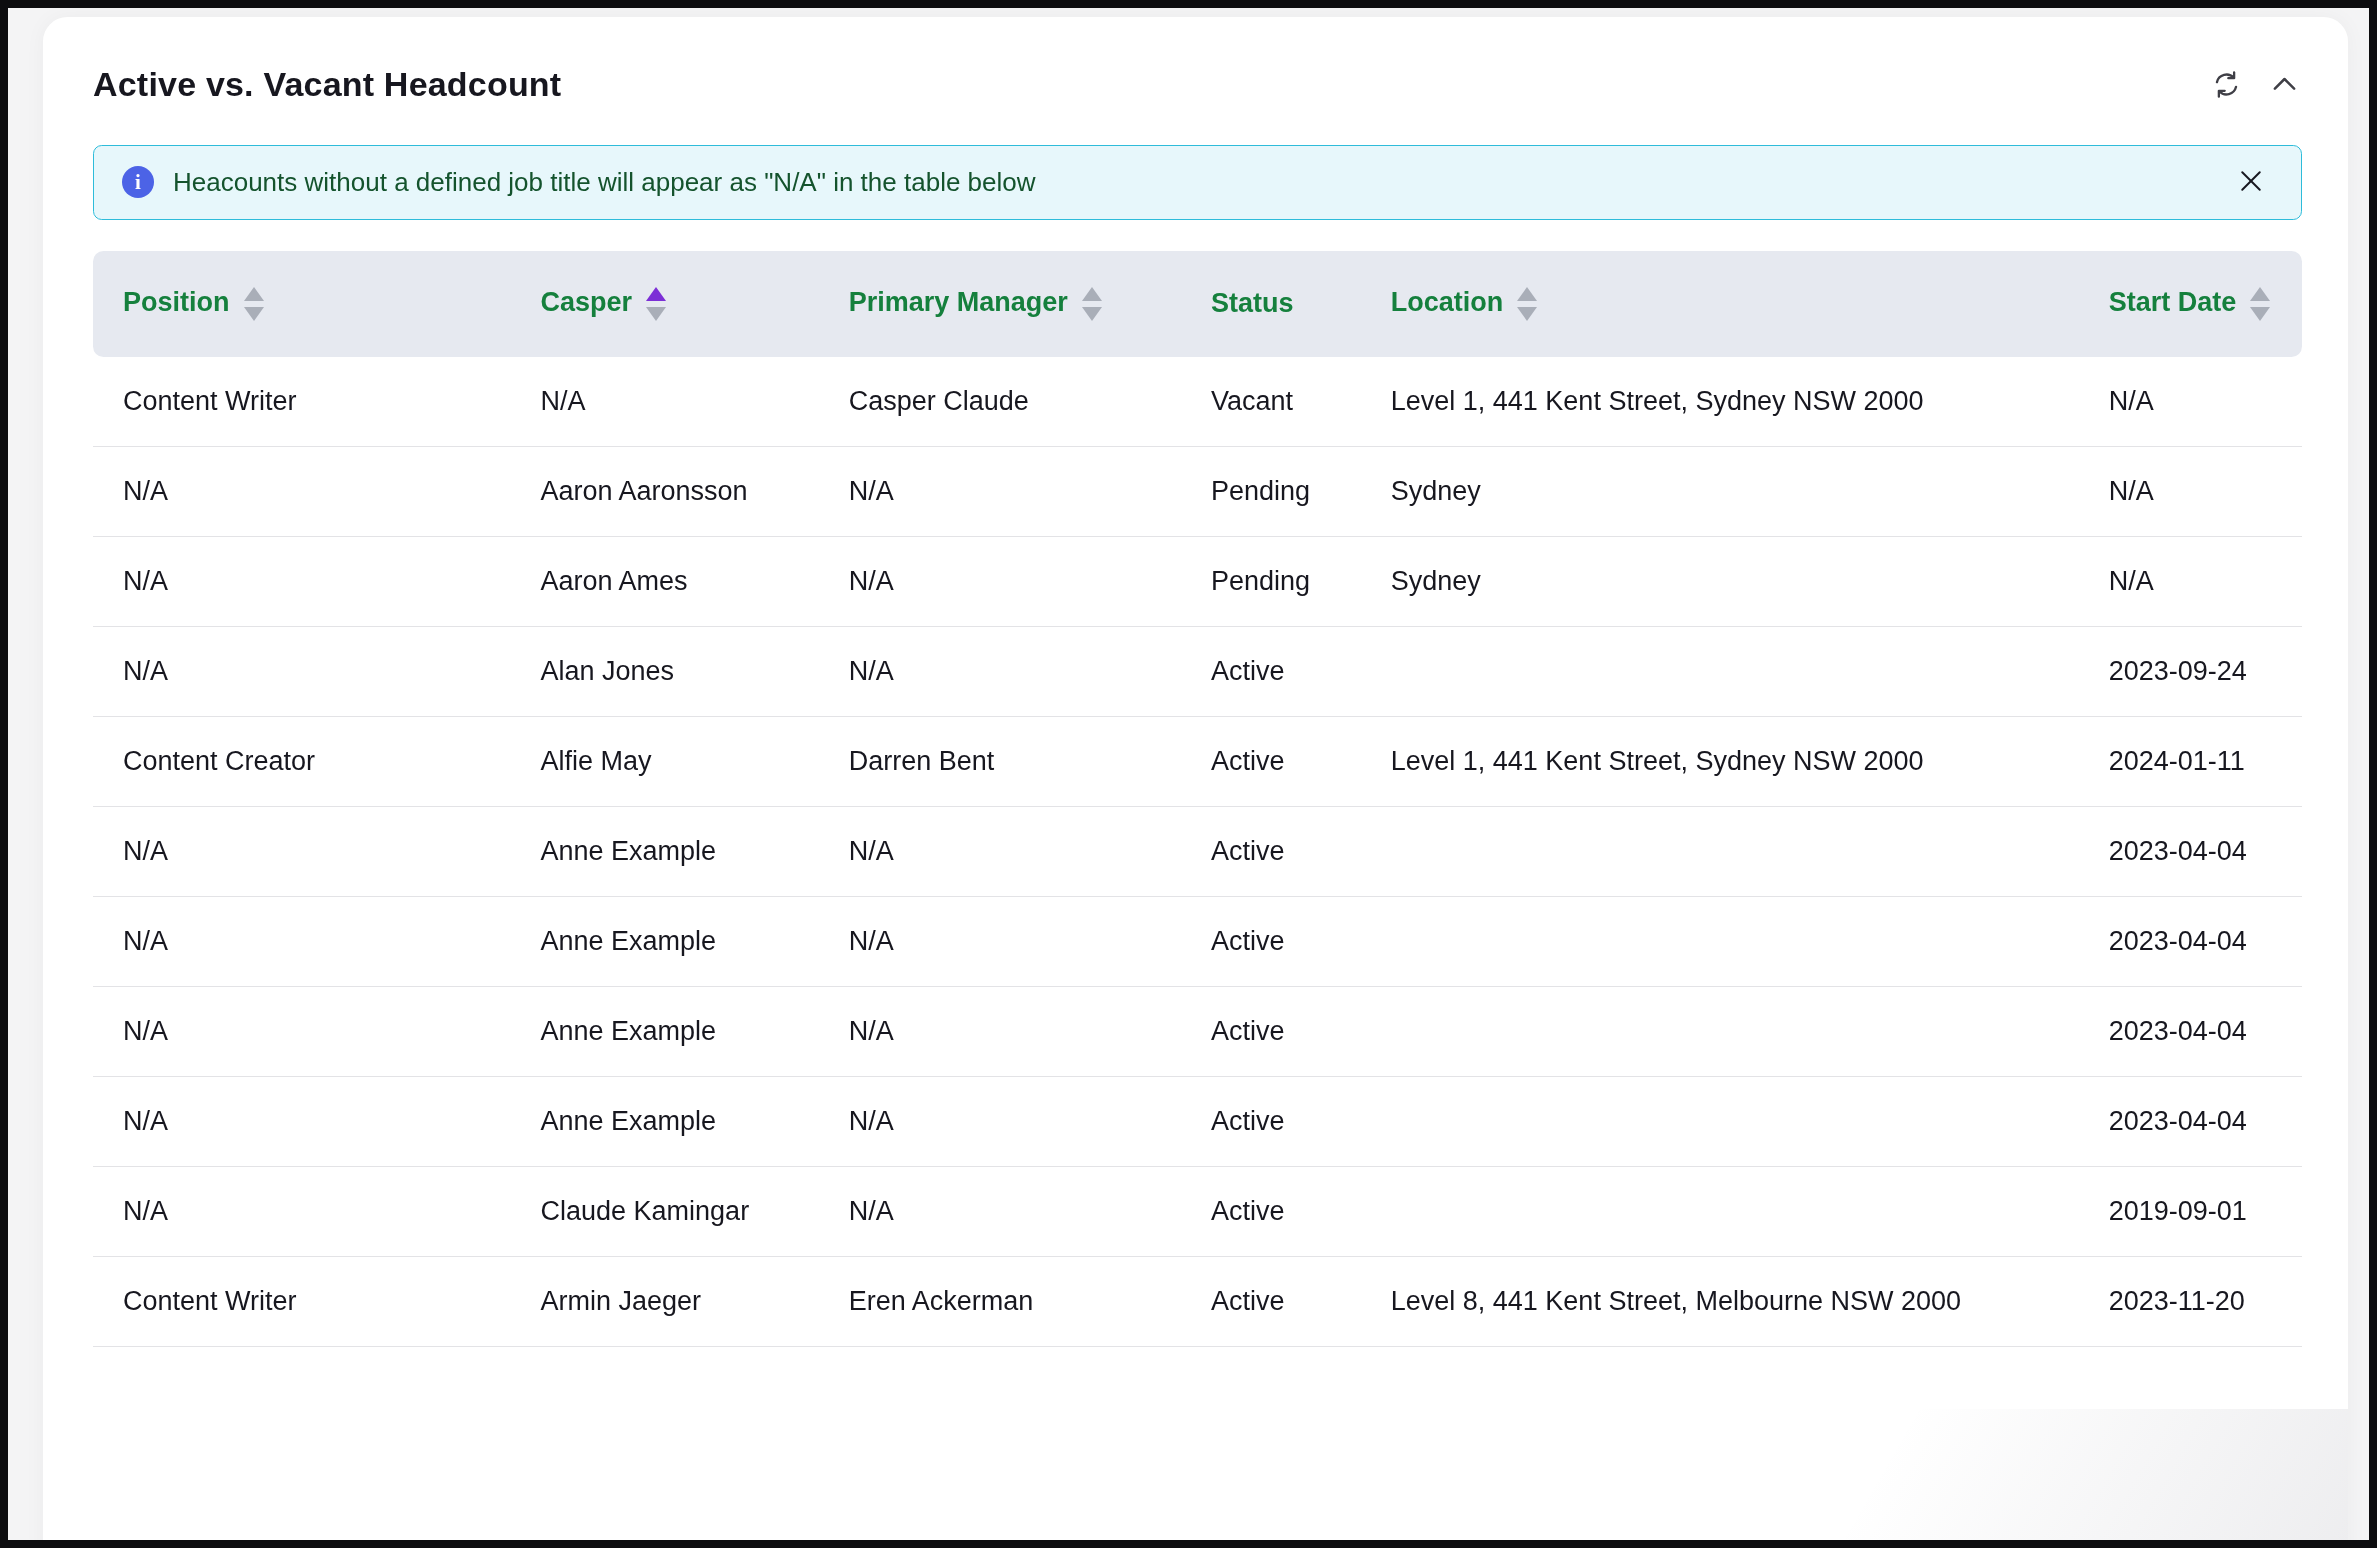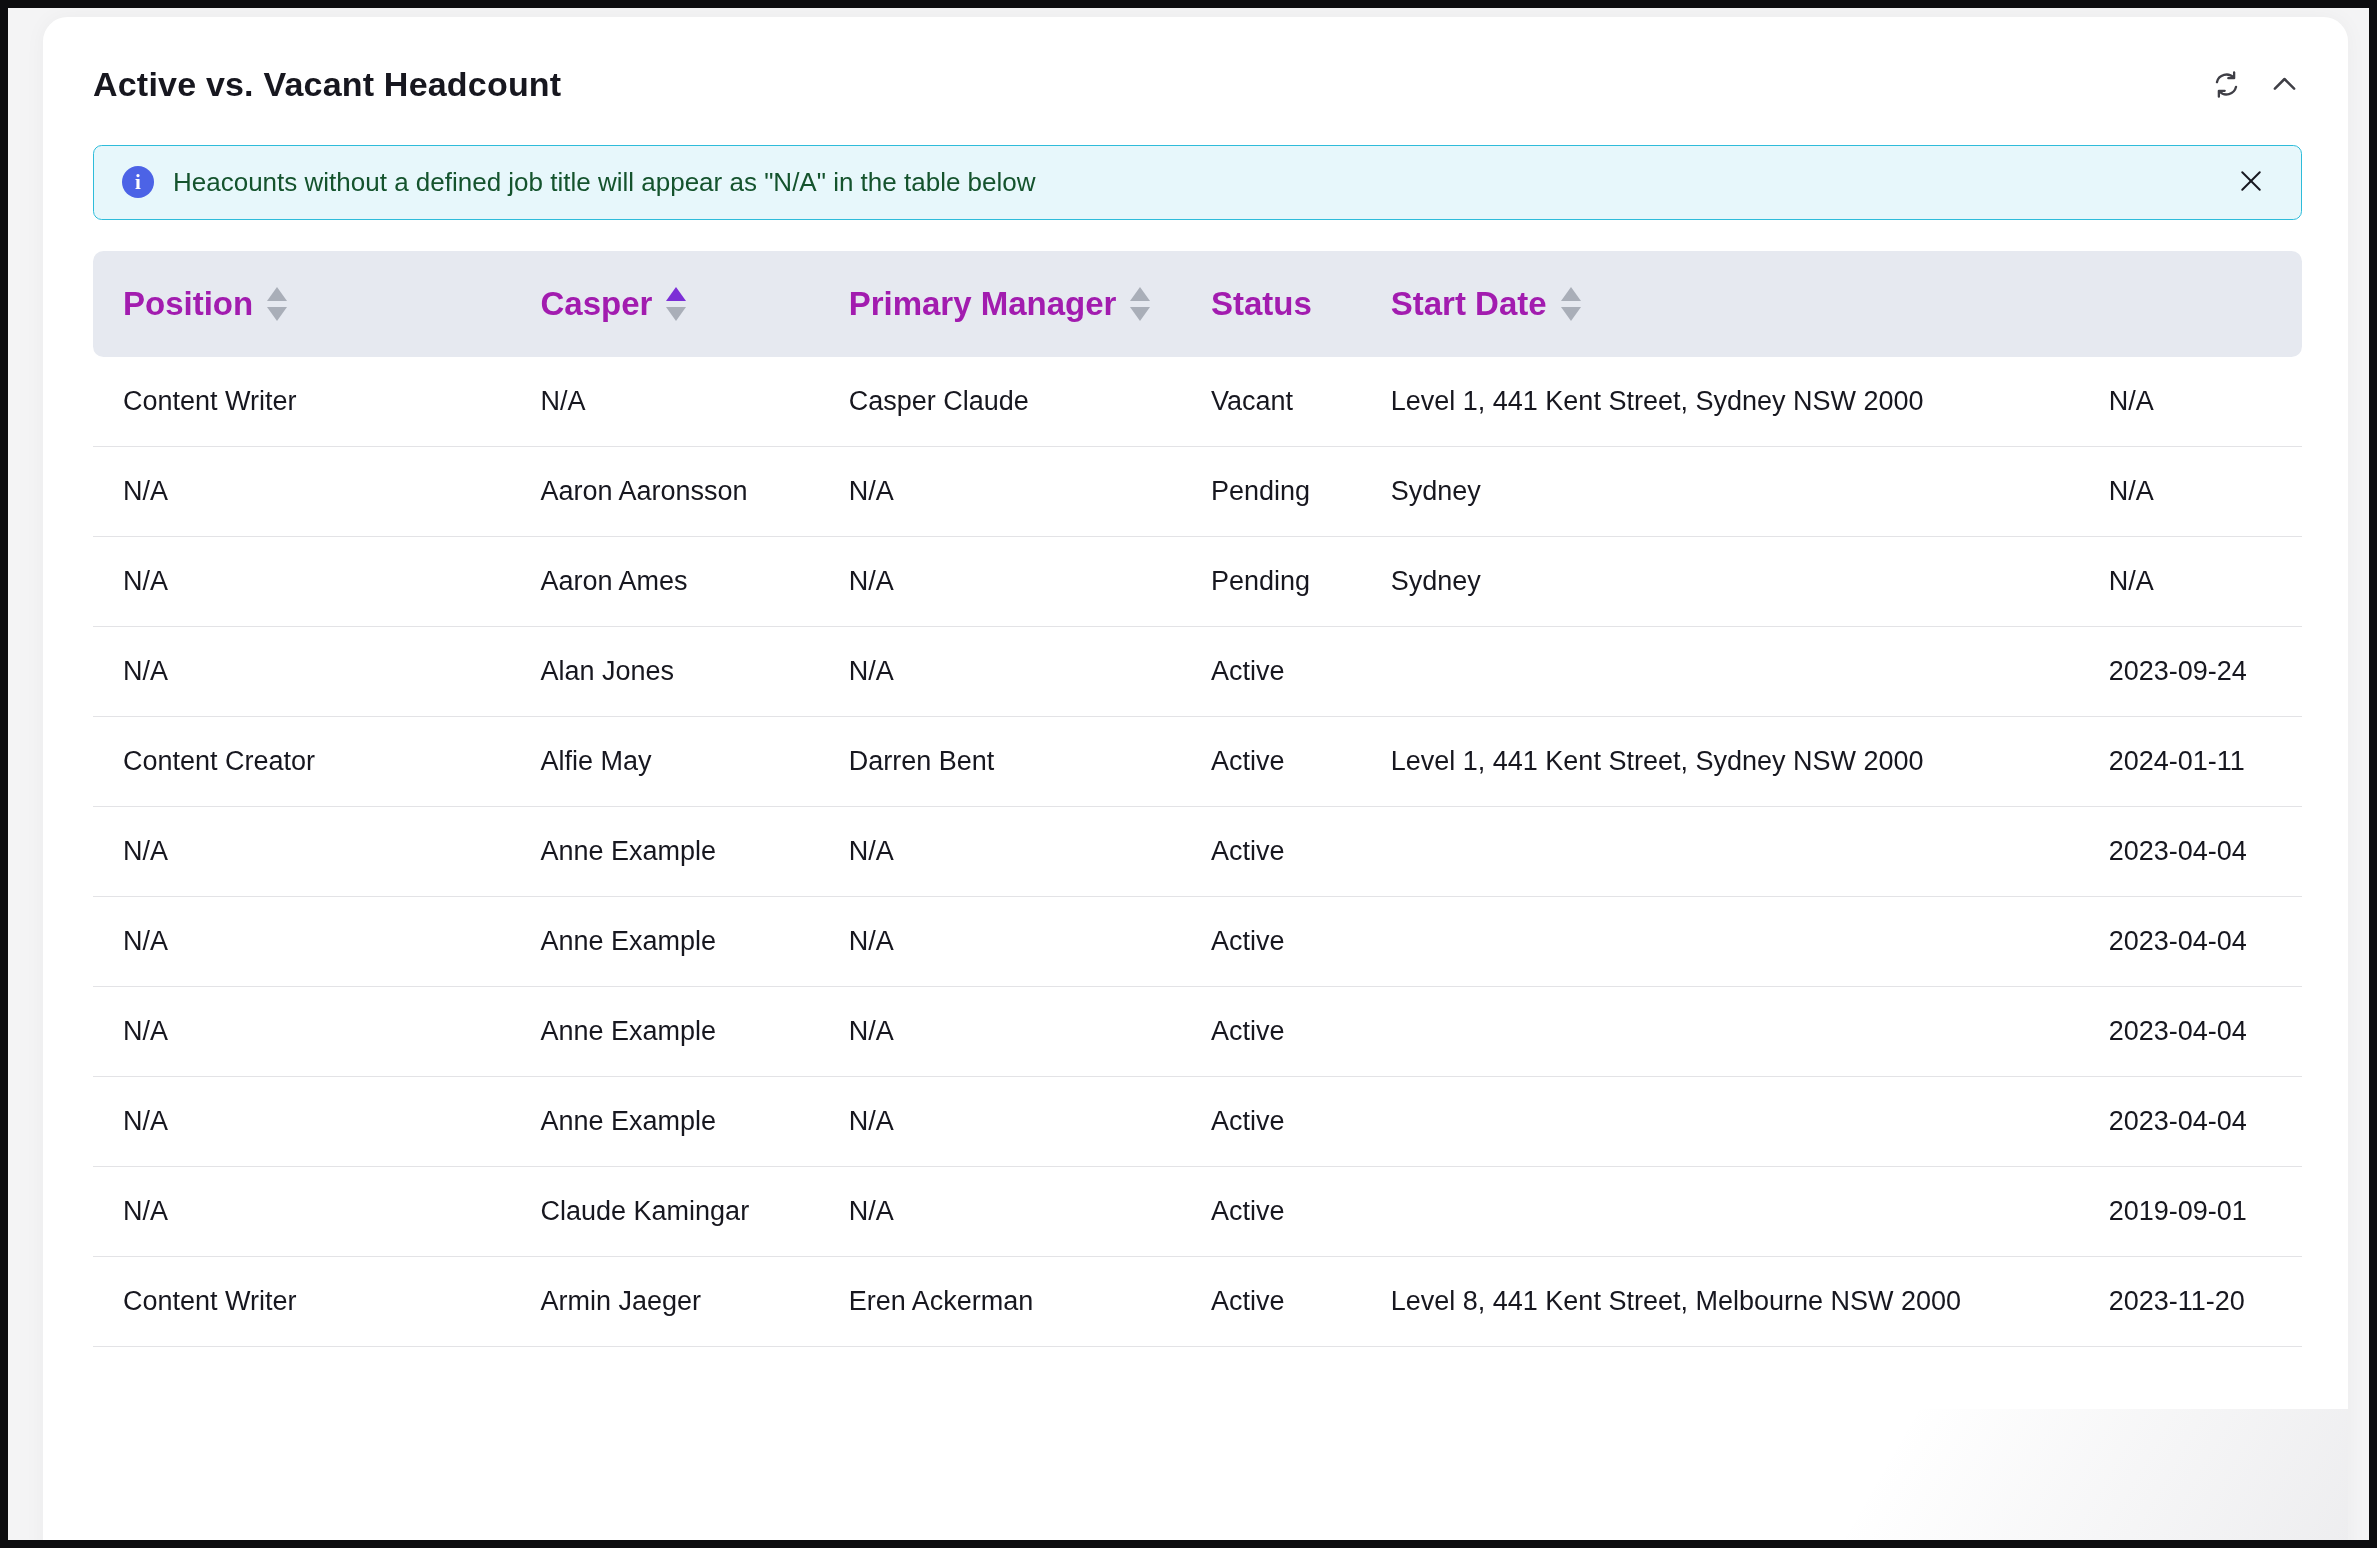--- a/index.html
+++ b/index.html
@@ -70,23 +70,23 @@
   .table { margin-top: 31px; }
   .thead {
     display: grid;
     grid-template-columns: 18.9% 13.95% 16.4% 8.14% 32.5% auto;
     background: #e6e9f0;
     border-radius: 10.5px;
     height: 106px;
     align-items: center;
   }
   .th {
-    display: flex; align-items: center; gap: 14px;
+    display: flex; align-items: flex-start; gap: 14px;
     padding-left: 30px;
-    font-size: 33px; font-weight: 700; color: #a21caf;
+    font-size: 27px; font-weight: 700; color: #15803d;
     cursor: pointer;
   }
   .th.no-sort { cursor: default; }
   .sorter { display: flex; flex-direction: column; gap: 6.1px; }
   .tri-up {
     width: 0; height: 0;
     border-left: 10.5px solid transparent; border-right: 10.5px solid transparent;
     border-bottom: 14px solid #a9aeb8;
   }
   .tri-down {
@@ -176,20 +176,27 @@
             <span>Primary Manager</span>
             <span class="sorter">
               <span class="tri-up"></span>
               <span class="tri-down"></span>
             </span>
           </div>
           <div class="th no-sort">
             <span>Status</span>
           </div>
           <div class="th">
+            <span>Location</span>
+            <span class="sorter">
+              <span class="tri-up"></span>
+              <span class="tri-down"></span>
+            </span>
+          </div>
+          <div class="th">
             <span>Start Date</span>
             <span class="sorter">
               <span class="tri-up"></span>
               <span class="tri-down"></span>
             </span>
           </div>
         </div>
       <div class="tbody" id="tbody">
           <div class="tr">
             <div class="td">Content Writer</div>

